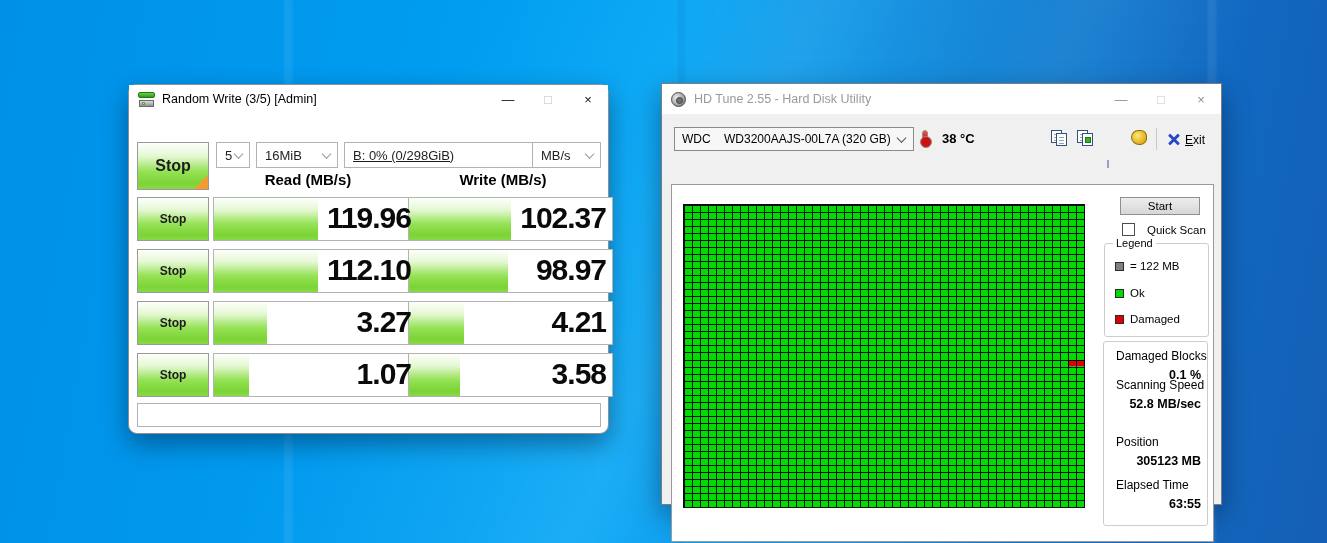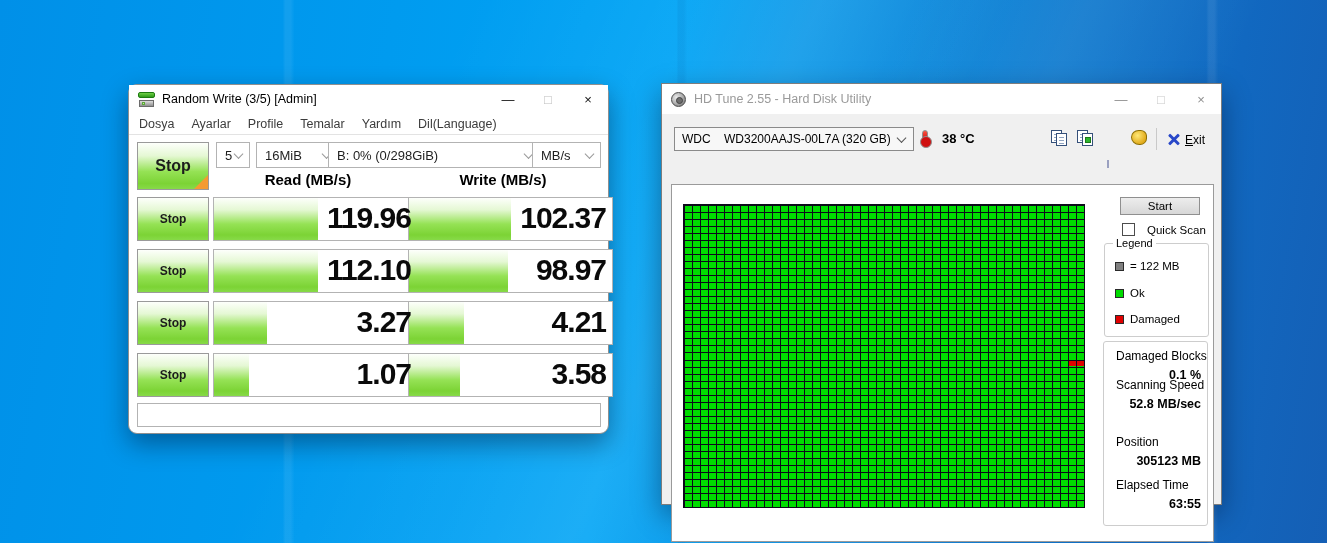--- a/index.html
+++ b/index.html
@@ -34,21 +34,21 @@
   .menubar span{cursor:default;}
 
   .green-grad{background:linear-gradient(180deg,#fdfffb 0%,#e5f8d4 28%,#95e255 62%,#7cd335 88%,#87da48 100%);}
   .bigstop{position:absolute; left:8px; top:57px; width:72px; height:48px; border:1px solid #9a9a9a; display:flex; align-items:center; justify-content:center; font-size:16px; font-weight:bold; color:#1c1c1c; overflow:hidden;}
   .bigstop .corner{position:absolute; right:0; bottom:0; width:0; height:0; border-left:14px solid transparent; border-bottom:14px solid #f49b32;}
 
   .dd{position:absolute; top:57px; height:26px; border:1px solid #b3b3b3; background:#fff; display:flex; align-items:center; font-size:13px; color:#1e1e1e; padding-left:8px;}
   .dd .chev{position:absolute; right:7px; top:50%; width:7px; height:7px; border-right:1.5px solid #9a9a9a; border-bottom:1.5px solid #9a9a9a; transform:translateY(-65%) rotate(45deg);}
   .dd1{left:87px; width:34px;}
   .dd2{left:127px; width:82px;}
-  .dd3{left:199px; width:212px;}
+  .dd3{left:215px; width:212px;text-decoration:underline;}
   .dd4{left:403px; width:69px;}
 
   .col-header{position:absolute; top:86px; width:190px; text-align:center; font-size:15px; font-weight:bold; color:#000;}
   .col-header.read{left:84px;} .col-header.write{left:279px;}
 
   .cdm-row{position:absolute; left:0; width:481px; height:44px;}
   .row0{top:112px;} .row1{top:164px;} .row2{top:216px;} .row3{top:268px;}
   .stop-sm{position:absolute; left:8px; top:0; width:72px; height:44px; border:1px solid #9a9a9a; display:flex; align-items:center; justify-content:center; font-size:12px; font-weight:bold; color:#1c1c1c;}
   .meter{position:absolute; top:0; width:205px; height:44px; border:1px solid #b3b3b3; background:#fff; overflow:hidden;}
   .meter.read{left:84px;} .meter.write{left:279px;}
@@ -141,28 +141,20 @@
         <span class="platter"></span>
         <span class="base"></span>
         <span class="led"></span>
       </span>
       <span class="cdm-title">Random Write (3/5) [Admin]</span>
       <div class="win-controls">
         <span class="wc min">—</span>
         <span class="wc max">□</span>
         <span class="wc close">×</span>
       </div>
-    </div>
-    <div class="menubar">
-      <span>Dosya</span>
-      <span>Ayarlar</span>
-      <span>Profile</span>
-      <span>Temalar</span>
-      <span>Yardım</span>
-      <span>Dil(Language)</span>
     </div>
 
     <div class="bigstop green-grad">
       <span>Stop</span>
       <span class="corner"></span>
     </div>
     <div class="dd dd1">
       <span>5</span>
         <span class="chev"></span>
     </div>

